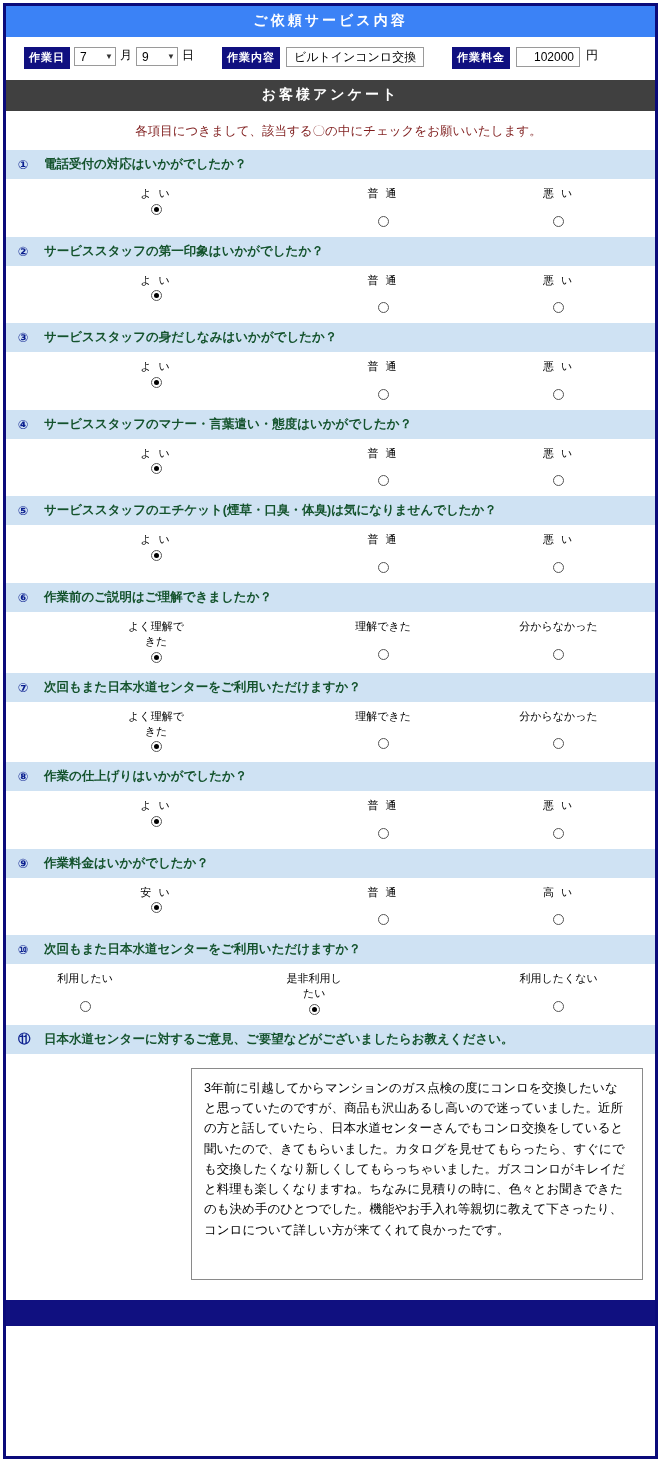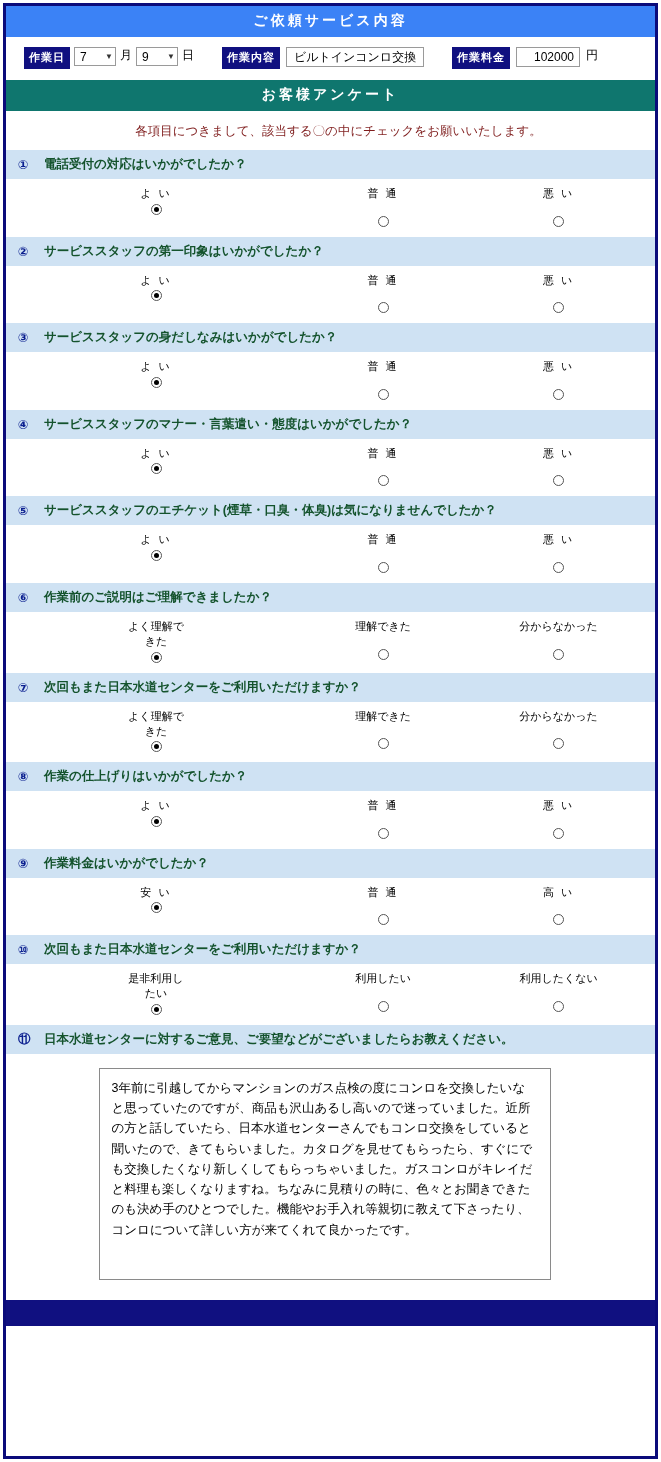--- a/index.html
+++ b/index.html
@@ -29,21 +29,21 @@
   .titlebar {
     background: #3b82f6;
     color: #ffffff;
     text-align: center;
     font-size: 14px;
     font-weight: bold;
     letter-spacing: 3px;
     padding: 6px 0 7px 0;
   }
   .titlebar-2 {
-    background: #0f766e;
+    background: #404040;
     color: #ffffff;
     text-align: center;
     font-size: 14px;
     font-weight: bold;
     letter-spacing: 3px;
     padding: 6px 0 7px 0;
     margin-top: 0;
   }
   
   .service-row {
@@ -148,21 +148,21 @@
   
   .opt.c1 { width: 300px; padding-left: 120px; text-align: left; }
   .opt.c1 .inner { width: 60px; text-align: center; }
   .opt.c2 { width: 160px; text-align: center; }
   .opt.c3 { width: 195px; text-align: center; }
 
   
   .comment-wrap {
     padding: 14px 12px 18px 0;
     display: flex;
-    justify-content: center;
+    justify-content: flex-end;
   }
   .comment-box {
     border: 1px solid #8a8a8a;
     width: 452px;
     min-height: 212px;
     padding: 9px 12px 10px 12px;
     font-size: 12.5px;
     line-height: 1.62;
     color: #000;
     background: #ffffff;
@@ -305,24 +305,24 @@
             <div class="inner"><span class="lbl">安 い</span><span class="radio checked"></span></div>
           </div>
           <div class="opt c2"><span class="lbl">普 通</span><br><span class="radio"></span></div>
           <div class="opt c3"><span class="lbl">高 い</span><br><span class="radio"></span></div>
         </div>
         <div class="q-head">
           <span class="q-num">⑩</span>
           <span class="q-text">次回もまた日本水道センターをご利用いただけますか？</span>
         </div>
         <div class="opts">
+          <div class="opt c2"><span class="lbl tight">利用したい</span><br><span class="radio"></span></div>
           <div class="opt c1">
             <div class="inner"><span class="lbl tight">是非利用したい</span><span class="radio checked"></span></div>
           </div>
-          <div class="opt c2"><span class="lbl tight">利用したい</span><br><span class="radio"></span></div>
           <div class="opt c3"><span class="lbl tight">利用したくない</span><br><span class="radio"></span></div>
         </div>
       </div>
 
     <div class="q-head">
       <span class="q-num">⑪</span>
       <span class="q-text">日本水道センターに対するご意見、ご要望などがございましたらお教えください。</span>
     </div>
 
     <div class="comment-wrap">

